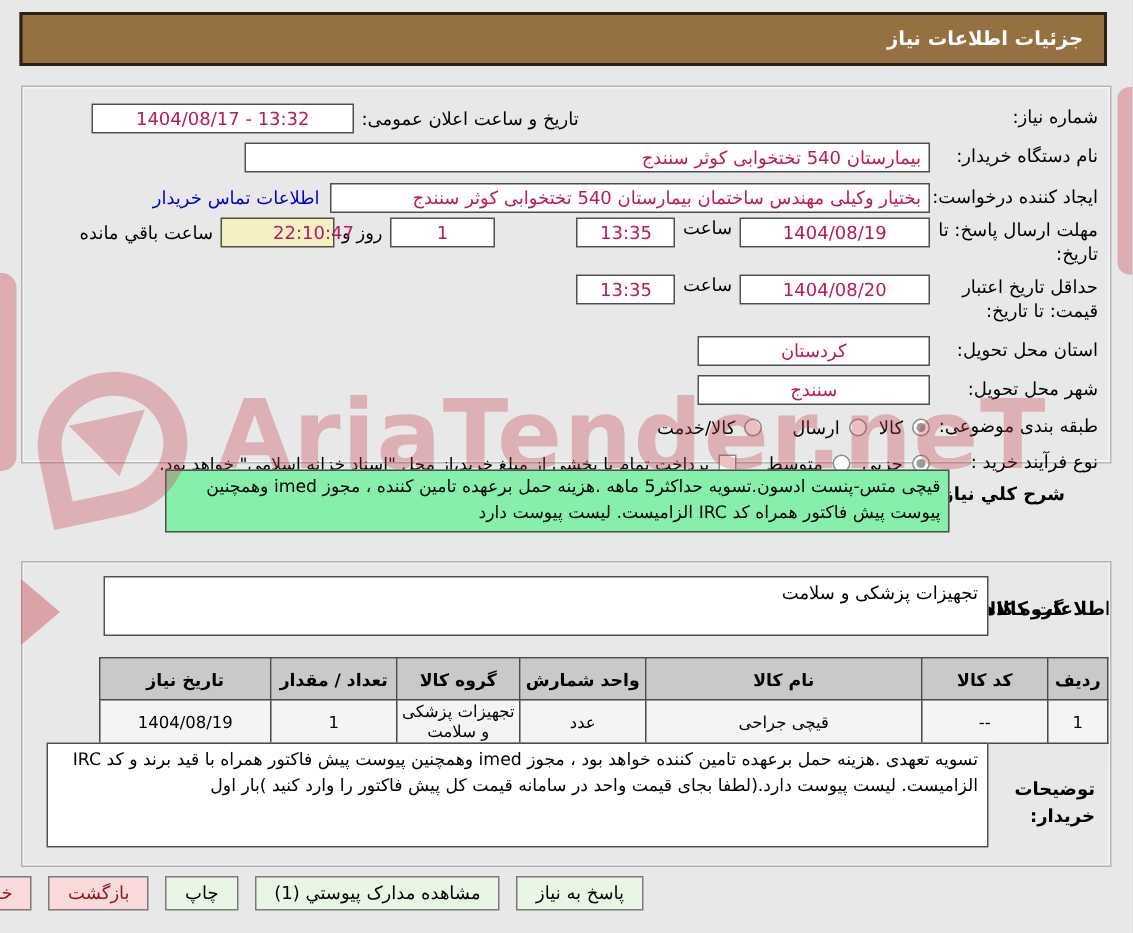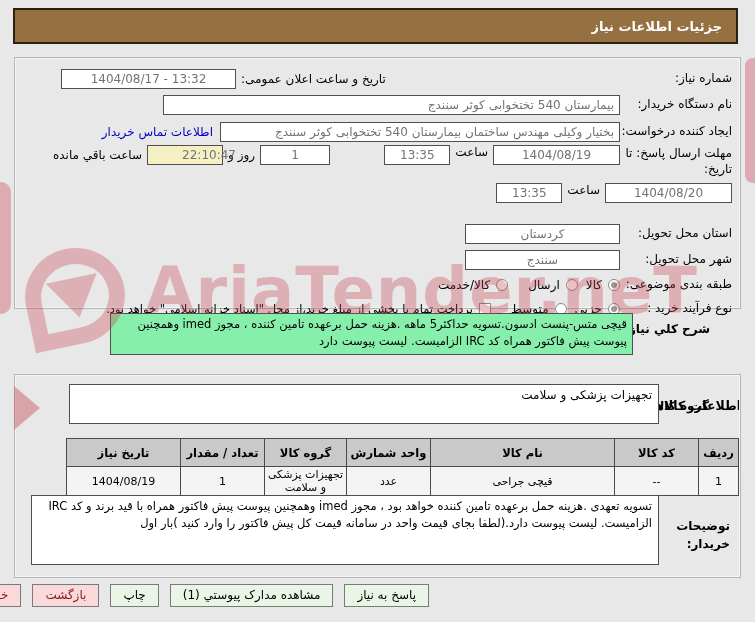--- a/index.html
+++ b/index.html
@@ -28,21 +28,21 @@
   #fs1{left:14px;top:57px;width:727px;height:252px;}
   #fs2{left:14px;top:374px;width:727px;height:204px;}
 
   .fs1-inner{position:absolute;inset:0;padding:7px 8px 0 20px;display:flex;flex-direction:column;box-sizing:border-box;}
   .row{display:flex;align-items:center;direction:rtl;}
   .row.top{align-items:flex-start;}
   .lbl{width:112px;flex:none;font-size:12px;color:#000;line-height:1.32;}
   .row.top .lbl{padding-top:1px;}
 
   .ibox{height:20px;background:#fff;border:1px solid var(--box_border,#4f4f4f);box-sizing:border-box;
-    font-size:12px;color:#737373;display:flex;align-items:center;flex:none;}
+    font-size:12px;color:#be185d;display:flex;align-items:center;flex:none;}
   .ibox.center{justify-content:center;}
   .ibox.rightpad{padding:0 5px;justify-content:flex-start;}
   .num{direction:ltr;unicode-bidi:embed;}
 
   .mini-lbl{font-size:12px;color:#000;margin:0 5px;flex:none;}
   .link{color:var(--link_blue,#0000cc);font-size:12px;margin:0 7px;cursor:pointer;flex:none;}
   .countdown{background:var(--countdown_bg,#f5f0c3);padding-left:48px;}
 
   .radio{width:12px;height:12px;border-radius:50%;border:1px solid #8a8a8a;background:#fff;flex:none;
     display:inline-block;position:relative;box-sizing:border-box;}
@@ -132,20 +132,21 @@
         <div class="ibox center num" style="width:66px;">13:35</div>
         <div style="display:flex;align-items:center;margin-right:auto;margin-left:13px;">
           <div class="ibox center num" style="width:70px;">1</div>
           <div class="mini-lbl">روز و</div>
           <div class="ibox center num countdown" style="width:76px;">22:10:47</div>
           <div class="mini-lbl">ساعت باقي مانده</div>
         </div>
       </div>
 
       <div class="row top" style="min-height:38px;">
+        <div class="lbl">حداقل تاریخ اعتبار قیمت: تا تاریخ:</div>
         <div class="ibox center num" style="width:127px;">1404/08/20</div>
         <div class="mini-lbl">ساعت</div>
         <div class="ibox center num" style="width:66px;">13:35</div>
       </div>
 
       <div class="row" style="min-height:26px;">
         <div class="lbl">استان محل تحویل:</div>
         <div class="ibox center" style="width:155px;">کردستان</div>
       </div>
 

